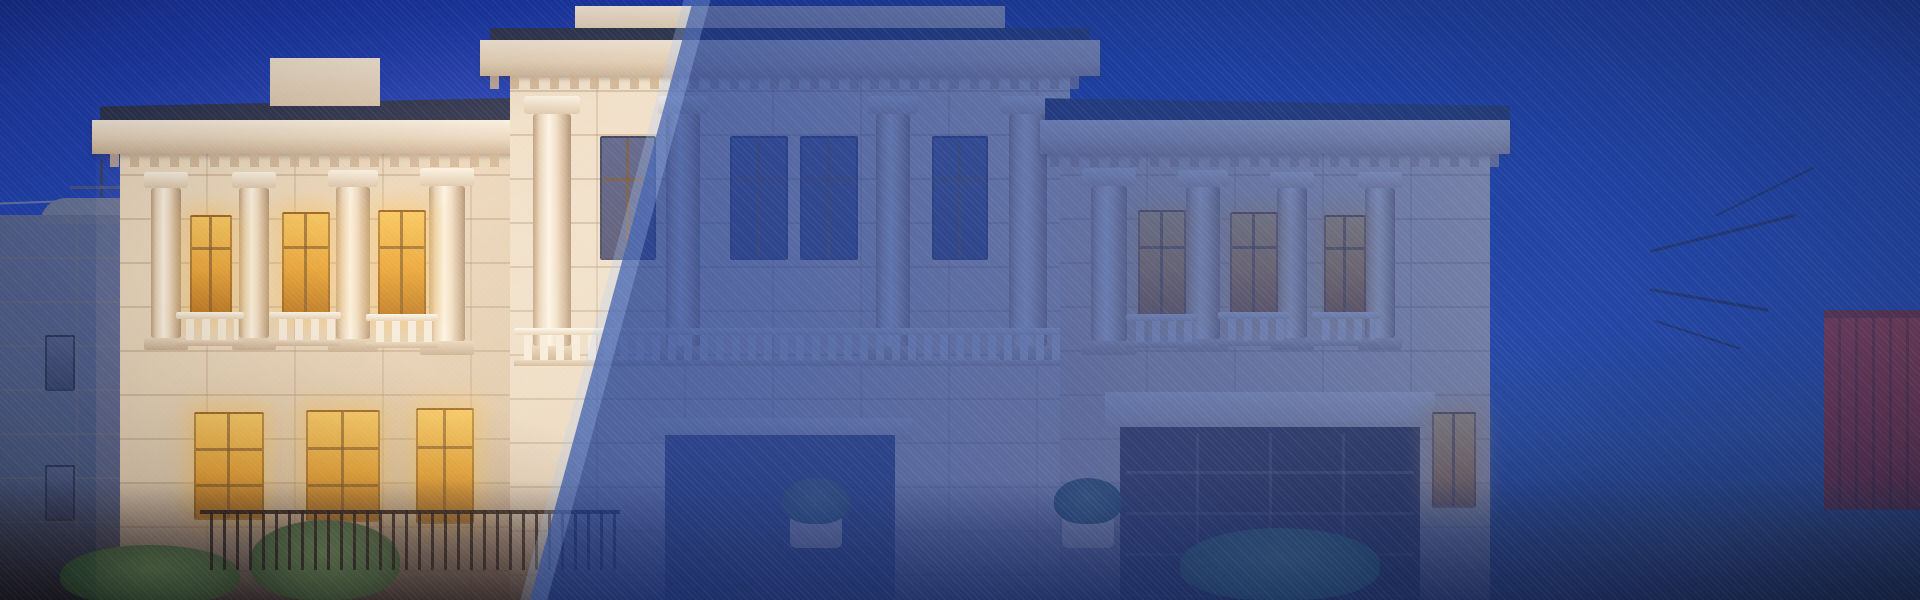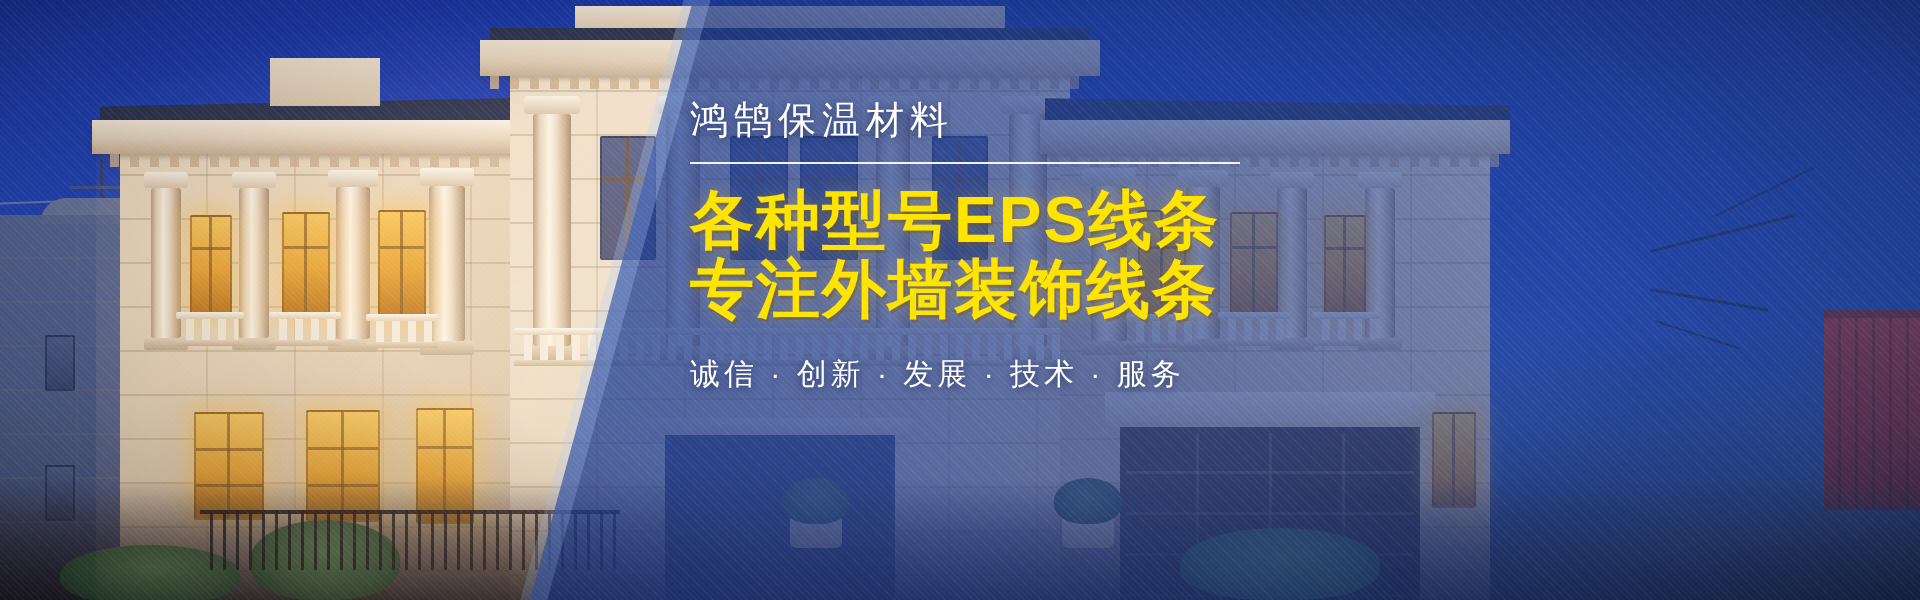--- a/index.html
+++ b/index.html
@@ -684,27 +684,14 @@
       <div class="rail-bars"></div>
     </div>
   </div>
 
   <div class="warm-wash"></div>
   <div class="blue-panel"></div>
   <div class="blue-panel-edge"></div>
   <div class="hatch"></div>
   <div class="vignette"></div>
 
-  <div class="copy">
-
-    <div class="brand">鸿鹄保温材料</div>
-
-    <div class="rule"></div>
-
-    <div class="headline">
-      <div class="headline-line">各种型号EPS线条</div>
-      <div class="headline-line">专注外墙装饰线条</div>
-    </div>
-
-    <div class="tagline">诚信 · 创新 · 发展 · 技术 · 服务</div>
-  </div>
 
 </div>
 
 </body></html>

